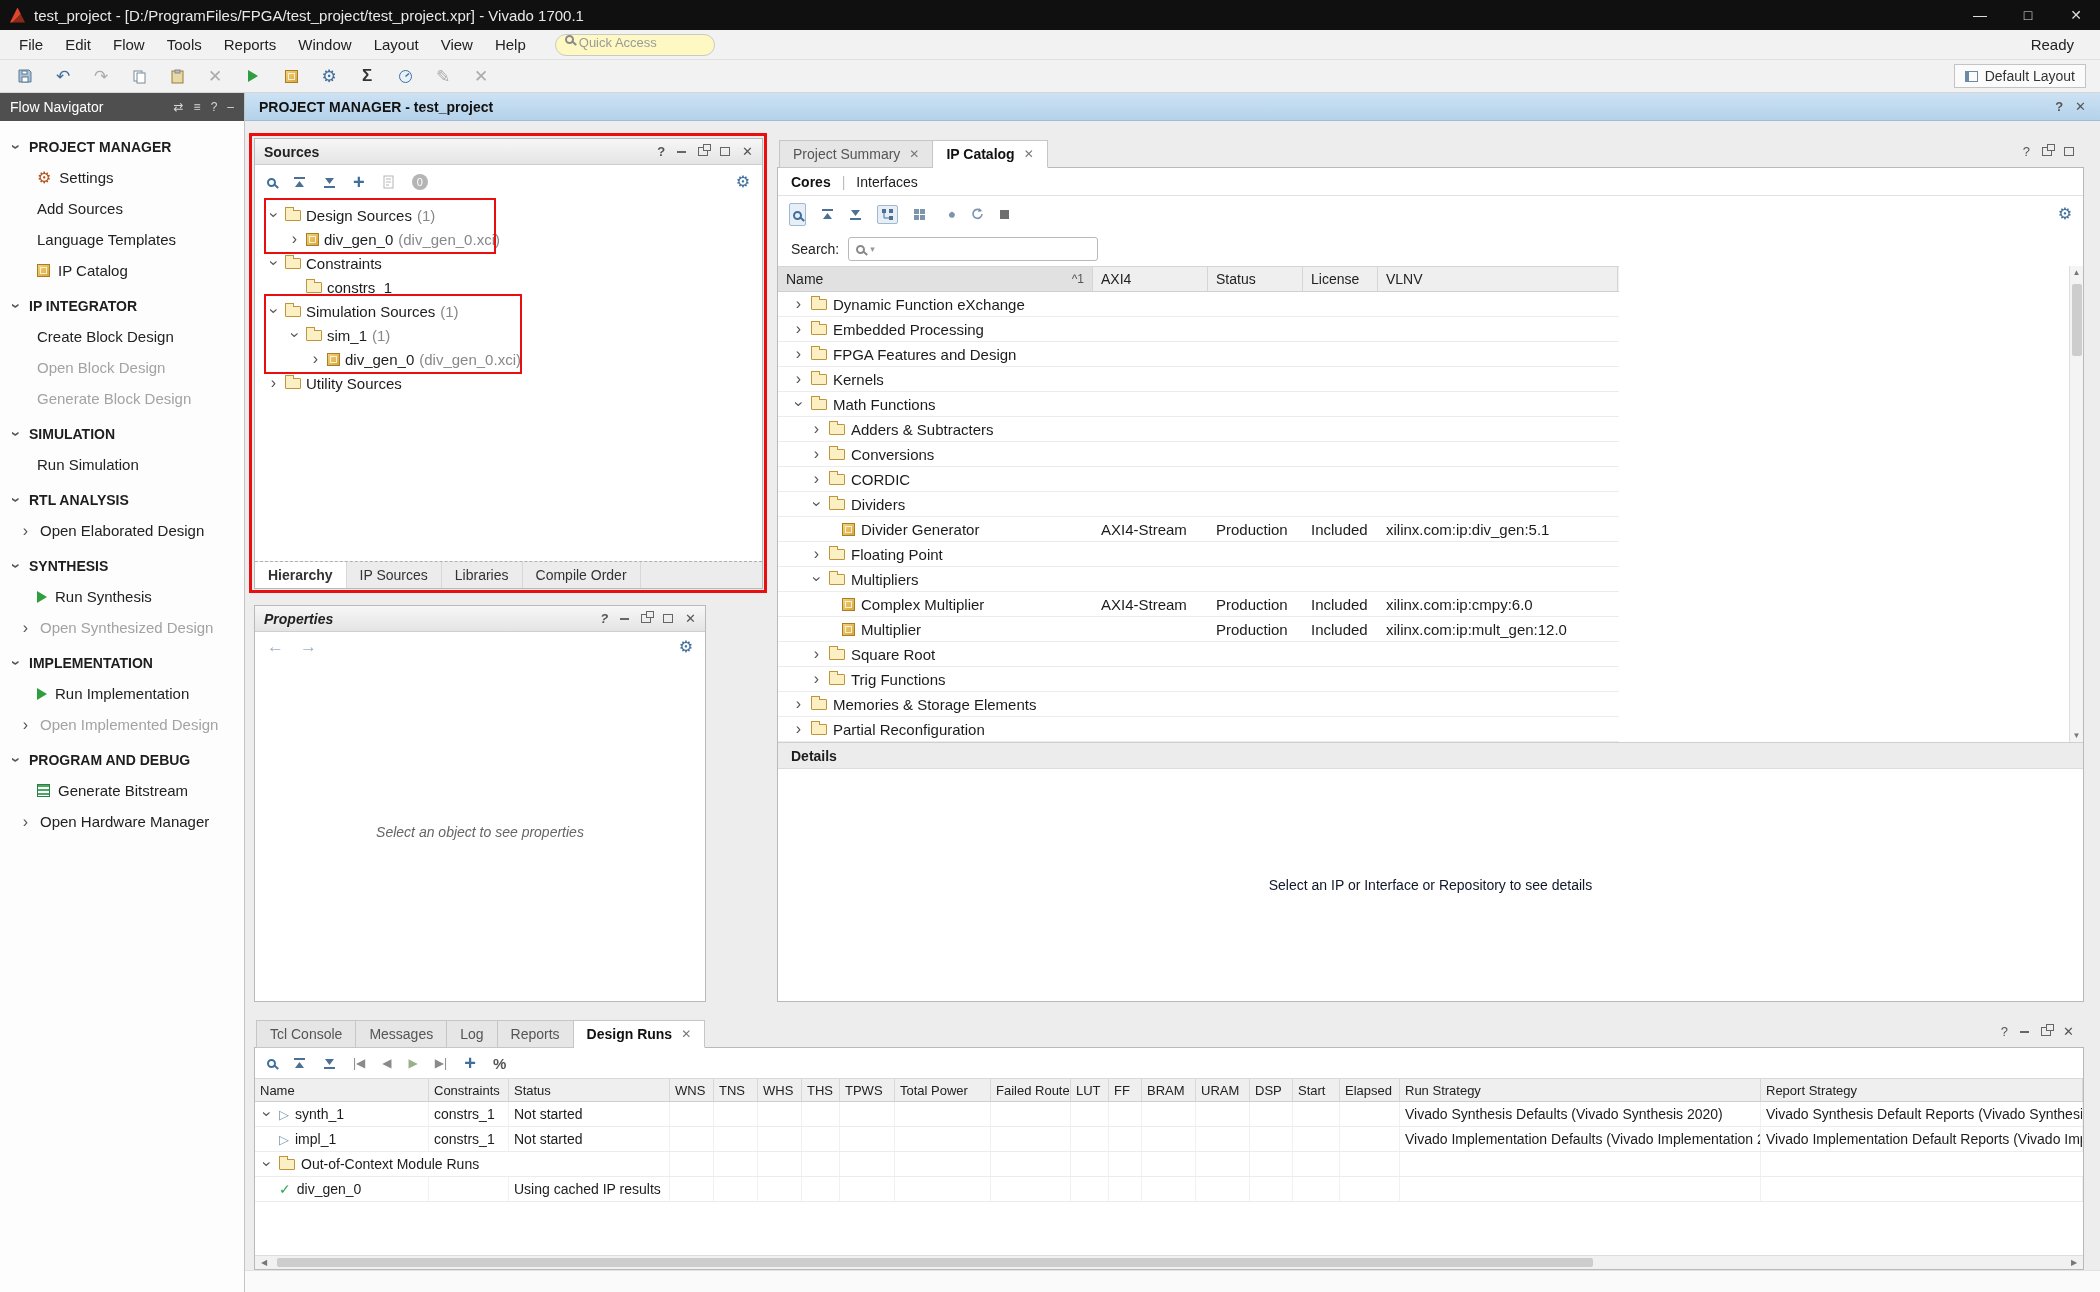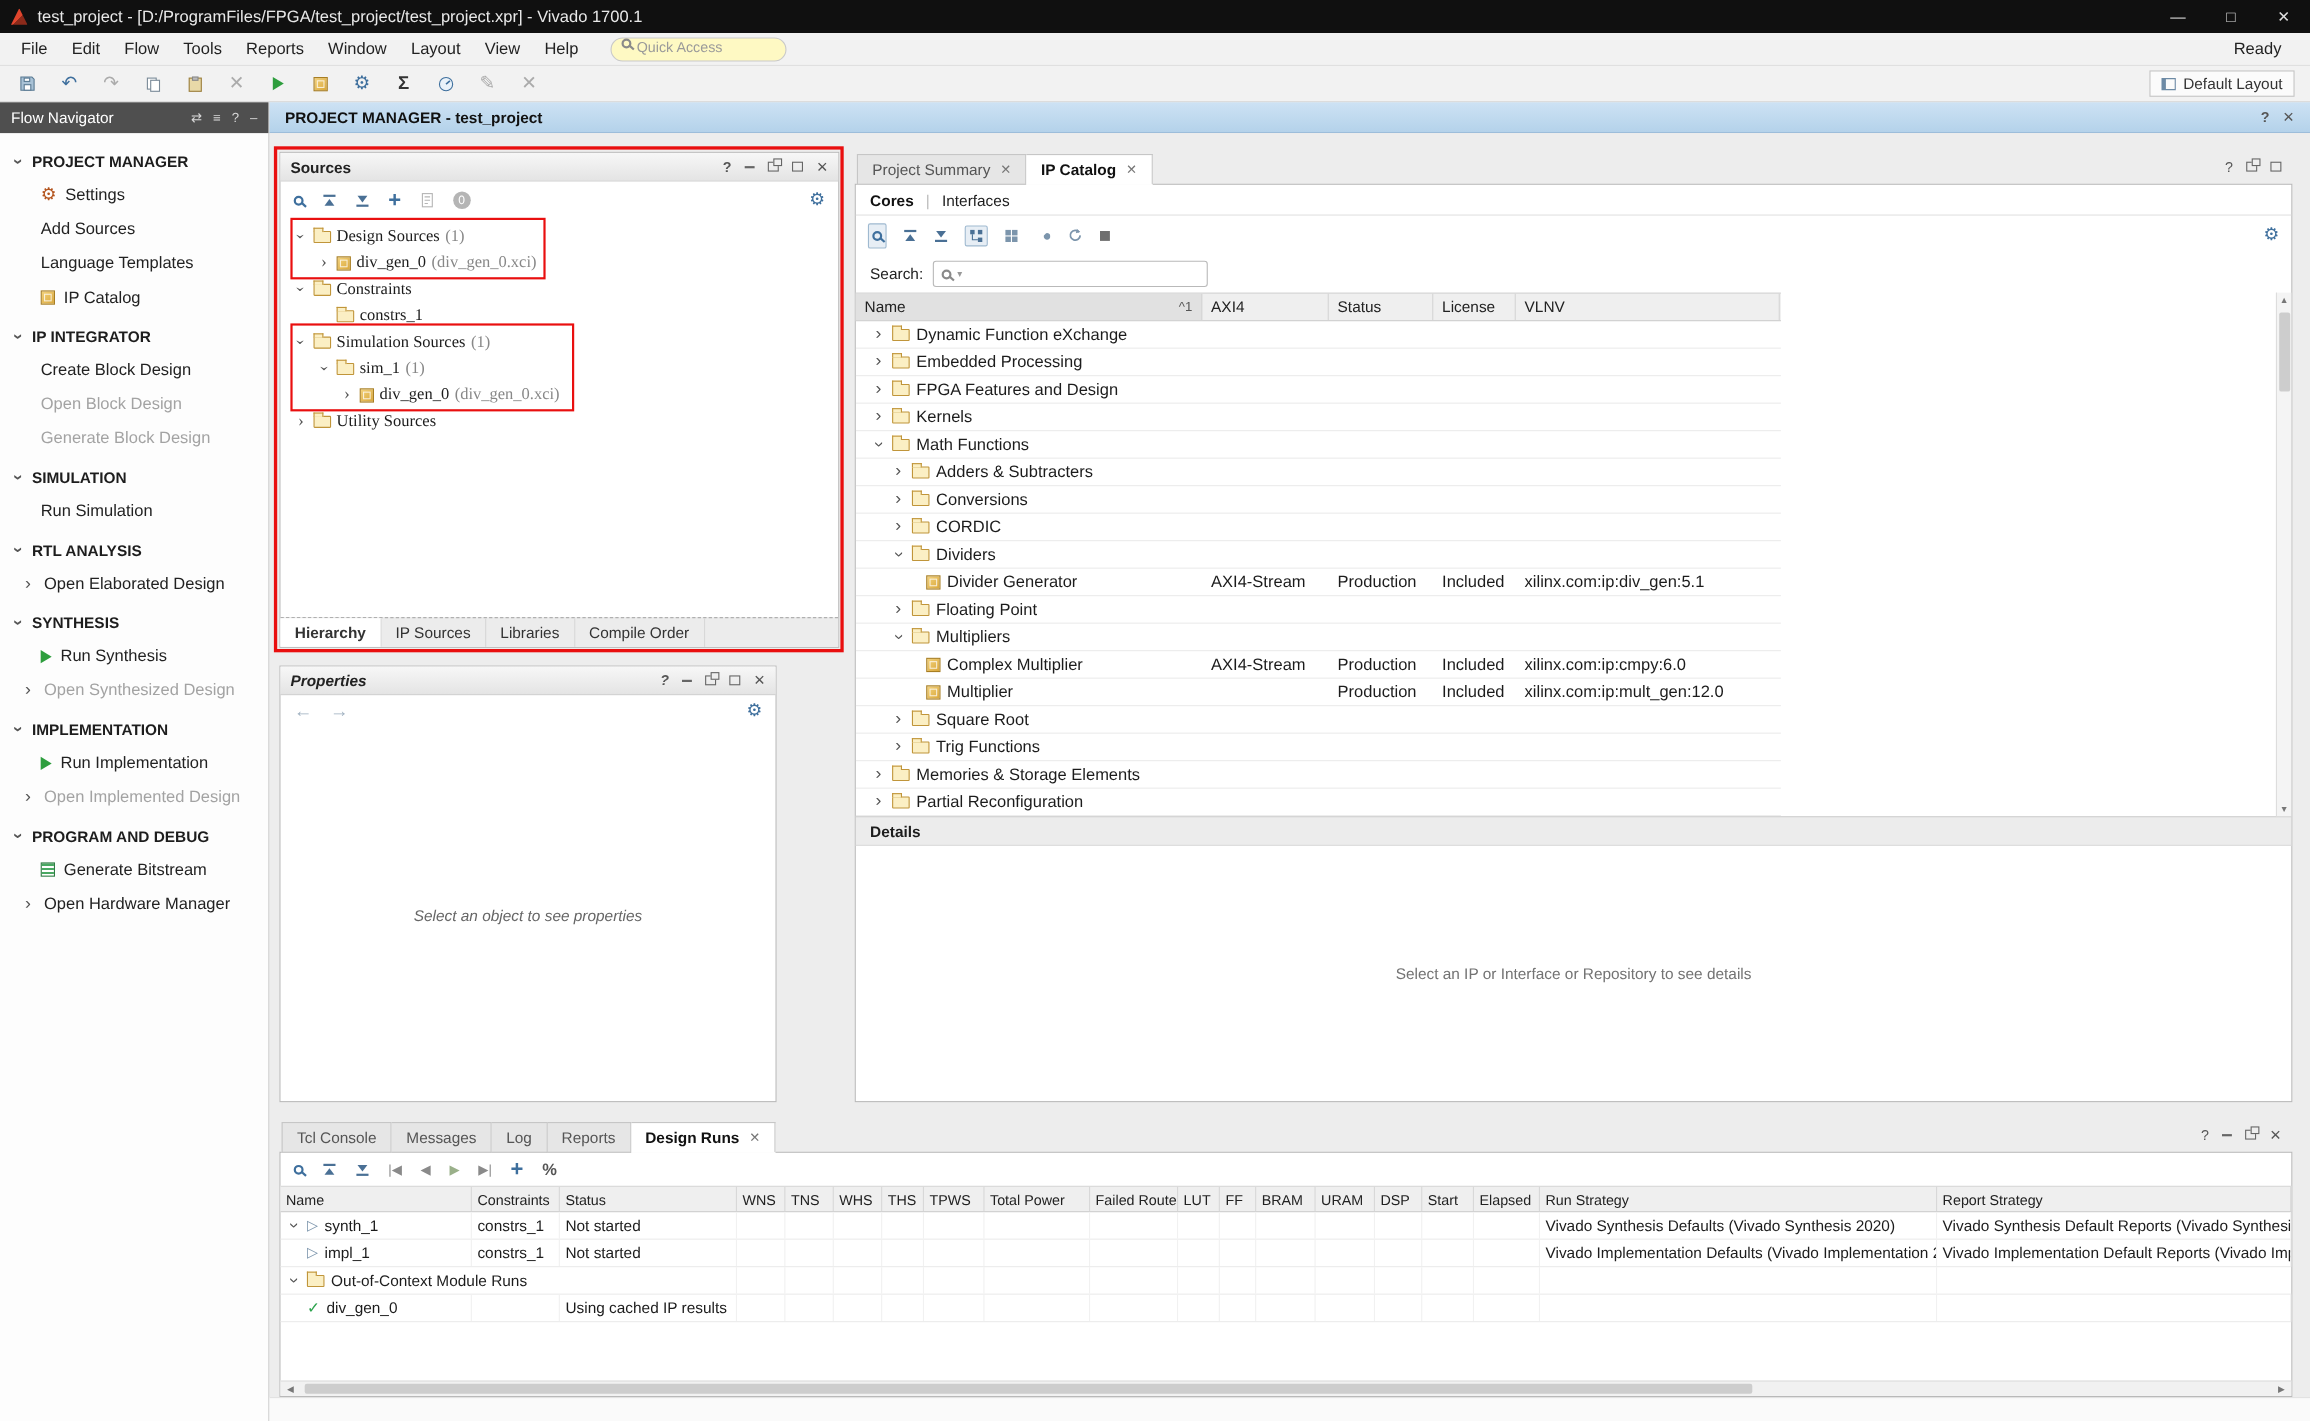--- a/index.html
+++ b/index.html
@@ -82,21 +82,21 @@
   .i-bit { width:13px; height:13px; border:1px solid #2e7d43; background:repeating-linear-gradient(#49a862 0 2px,#fff 2px 4px); }
   .i-badge { width:16px; height:16px; border-radius:50%; background:#b5b5b5; color:#fff; font-size:11px;
              display:flex; align-items:center; justify-content:center; }
   .glyph { font-size:16px; line-height:1; }
   .pressed { border:1px solid #9fb9d0; background:#e7eef5; border-radius:2px; padding:2px 3px; }
 
   
   #sources-panel { left:9px; top:17px; width:509px; height:451px; }
   .srcbar { flex:0 0 34px; display:flex; align-items:center; gap:17px; padding:0 12px; color:#3e6f9d; }
   .srcbar .right { margin-left:auto; }
-  .tree { flex:1; padding-top:4px; overflow:hidden; font-size:15px;font-family:Liberation Serif, serif; }
+  .tree { flex:1; padding-top:4px; overflow:hidden; font-size:15px; }
   .trow { height:24px; display:flex; align-items:center; gap:5px; padding-left:12px; }
   .trow.ind1 { padding-left:33px; }
   .trow.ind2 { padding-left:54px; }
   .trow .cnt, .trow .sfx { color:#888; }
   .src-tabs { flex:0 0 27px; border-top:1px dashed #b0b0b0; background:#ececec; display:flex; align-items:stretch; }
   .stab { padding:0 13px; display:flex; align-items:center; font-size:14px; color:#333; border-right:1px solid #d8d8d8; }
   .stab.active { background:#fff; font-weight:bold; }
 
   
   #properties-panel { left:9px; top:484px; width:452px; height:397px;font-style:italic; }
@@ -132,21 +132,21 @@
   .sort { color:#555; font-size:12px; }
   .cat-rows { flex:0 0 450px; overflow:hidden; }
   .crow { height:25px; border-bottom:1px solid #ececec; align-items:center; font-size:15px; }
   .ccell { padding:0 8px; white-space:nowrap; overflow:hidden; height:100%; display:flex; align-items:center; }
   .ncell { display:flex; align-items:center; gap:6px; }
   .ncell.lv1 { padding-left:14px; }
   .ncell.lv2 { padding-left:32px; }
   .ncell.lv3 { padding-left:64px; }
   .details-hd { flex:0 0 27px; background:#ececec; border-top:1px solid #cfcfcf; border-bottom:1px solid #dcdcdc;
                 display:flex; align-items:center; padding:0 13px; font-weight:bold; font-size:14px; }
-  .details-body { flex:1; display:flex; align-items:center; justify-content:center; color:#737373; font-size:14px; }
+  .details-body { flex:1; display:flex; align-items:center; justify-content:center; color:#0f172a; font-size:14px; }
   .vscroll { position:absolute; right:0; top:98px; height:476px; width:14px; background:#f4f4f4; border-left:1px solid #ddd;
              display:flex; flex-direction:column; align-items:center; z-index:3; }
   .vs-btn { height:13px; width:100%; font-size:8px; color:#777; display:flex; align-items:center; justify-content:center; }
   .vs-thumb { width:10px; height:72px; background:#cdcdcd; border-radius:2px; margin-top:5px; }
   .vs-fill { flex:1; }
 
   
   .runs-toolbar { flex:0 0 30px; display:flex; align-items:center; gap:17px; padding:0 12px; color:#3e6f9d; }
   .runs-grid { display:grid; grid-template-columns:174px 80px 161px 44px 44px 44px 38px 55px 96px 80px 38px 33px 54px 54px 43px 47px 60px 361px minmax(0,1fr); }
   .runs-thead { flex:0 0 24px; background:#efefef; border-top:1px solid #d9d9d9; border-bottom:1px solid #cfcfcf; font-size:13px; }

